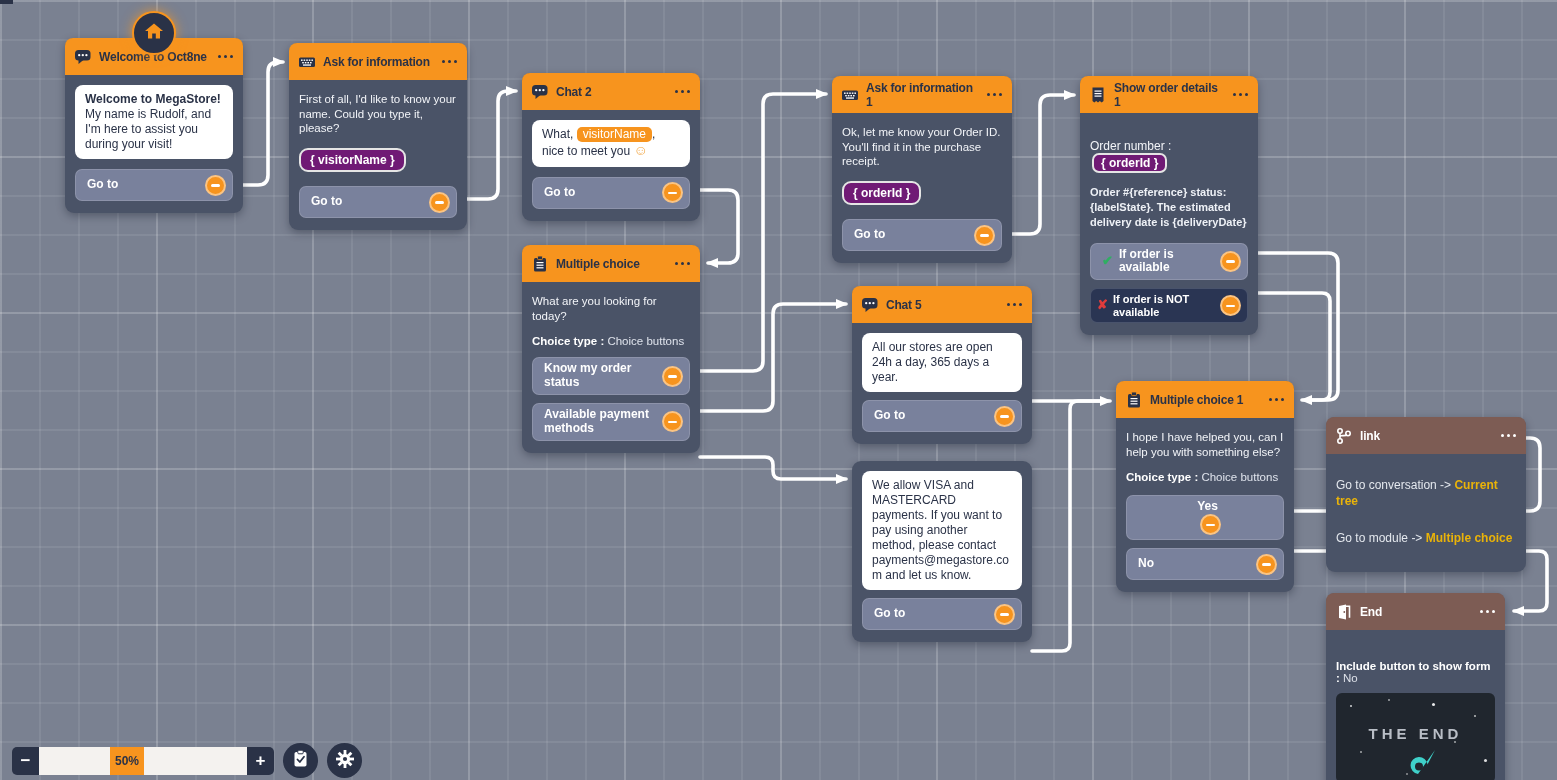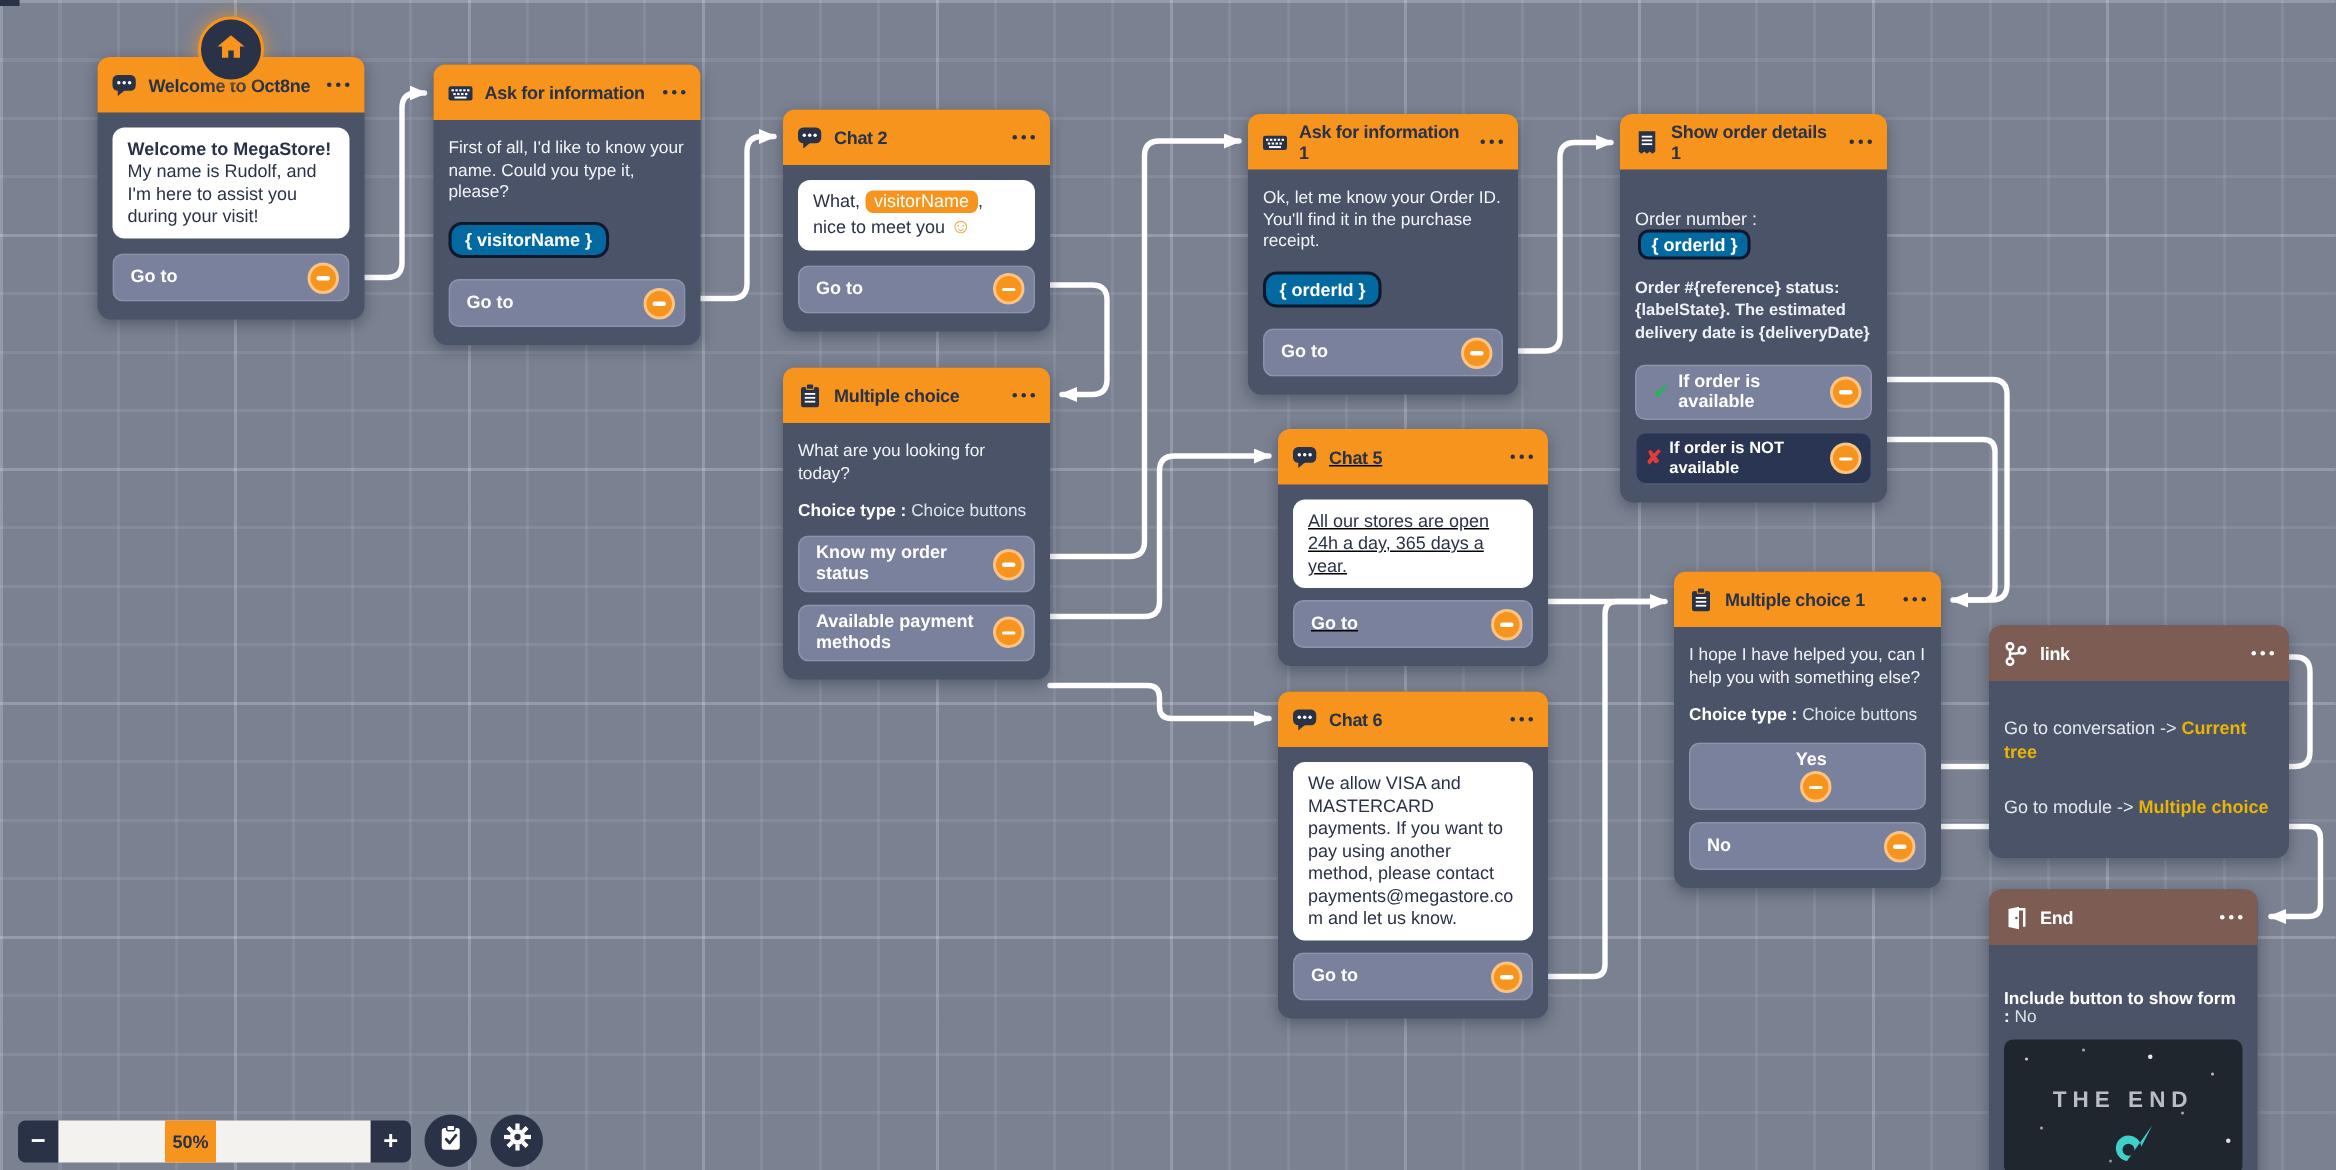--- a/index.html
+++ b/index.html
@@ -52,21 +52,21 @@
   .row-btn .lab { flex:1 1 auto; }
   .minus {
     flex:none; width:21px; height:21px; border-radius:50%; background:#f7941e;
     border:2px solid rgba(255,255,255,.45); position:relative; margin-left:6px; cursor:pointer;
   }
   .minus::after { content:""; position:absolute; left:4px; right:4px; top:7.5px; height:2.5px; background:#fff; border-radius:2px; }
   .okmark { color:#2fae62; font-weight:bold; font-size:13px; margin-right:6px; flex:none; }
   .badmark { color:#e03c3c; font-weight:bold; font-size:13px; margin-right:5px; flex:none; }
 
   .pill {
-    display:inline-block; background:#0369a1; border:2px solid #0f172a; border-radius:9px;
+    display:inline-block; background:#701a75; border:2px solid #e5e5e5; border-radius:9px;
     color:#fff; font-weight:bold; font-size:12px; padding:3px 9px; margin-top:12px;
   }
   .pill.inline { margin:0 2px; padding:1px 7px; border-radius:7px; vertical-align:baseline; }
   .chip { display:inline-block; background:#f7941e; border-radius:5px; color:#fff; padding:0 6px; font-weight:500; }
   .emoji { color:#f0a23c; font-size:14px; }
 
   .statline { margin-top:16px; color:#f2f4f8; font-size:12px; }
   .statpara { margin-top:12px; color:#eef1f6; font-size:11px; font-weight:bold; line-height:1.35; }
 
   .linkline { color:#e4e8ee; font-size:12px; line-height:1.3; margin-top:10px; }
@@ -339,21 +339,21 @@
       <span class="minus"></span>
     </div>
     <div class="row-btn dark">
       <span class="badmark">✘</span>
       <span class="lab" style="font-size:11px;">If order is NOT available</span>
       <span class="minus" style="margin-left:2px;"></span>
     </div>
   </div>
 </div>
 
-<div class="node" style="left:852px; top:286px; width:180px;text-decoration:underline;">
+<div class="node" style="left:852px; top:286px; width:180px;">
   <div class="node-header">
     <span class="hicon">
       <svg width="18" height="18" viewBox="0 0 18 18">
           <rect x="1" y="2" width="15.5" height="10.5" rx="3.5" fill="#2a3247"></rect>
           <path d="M4.5 11 L4.5 16 L10 11.5 Z" fill="#2a3247"></path>
           <circle cx="5.2" cy="7.2" r="1.15" fill="#fff"></circle>
           <circle cx="8.8" cy="7.2" r="1.15" fill="#fff"></circle>
           <circle cx="12.4" cy="7.2" r="1.15" fill="#fff"></circle>
         </svg>
     </span>
@@ -369,37 +369,20 @@
       <span>All our stores are open 24h a day, 365 days a year.</span>
     </div>
     <div class="row-btn" style="margin-top:8px;">
       <span class="lab">Go to</span>
       <span class="minus"></span>
     </div>
   </div>
 </div>
 
 <div class="node" style="left:852px; top:461px; width:180px;">
-  <div class="node-header">
-    <span class="hicon">
-      <svg width="18" height="18" viewBox="0 0 18 18">
-          <rect x="1" y="2" width="15.5" height="10.5" rx="3.5" fill="#2a3247"></rect>
-          <path d="M4.5 11 L4.5 16 L10 11.5 Z" fill="#2a3247"></path>
-          <circle cx="5.2" cy="7.2" r="1.15" fill="#fff"></circle>
-          <circle cx="8.8" cy="7.2" r="1.15" fill="#fff"></circle>
-          <circle cx="12.4" cy="7.2" r="1.15" fill="#fff"></circle>
-        </svg>
-    </span>
-    <span>Chat 6</span>
-    <span class="dots">
-        <i></i>
-        <i></i>
-        <i></i>
-      </span>
-  </div>
   <div class="node-body">
     <div class="card" style="word-break:break-word;">
       <span>We allow VISA and MASTERCARD payments. If you want to pay using another method, please contact payments@megastore.com and let us know.</span>
     </div>
     <div class="row-btn" style="margin-top:8px;">
       <span class="lab">Go to</span>
       <span class="minus"></span>
     </div>
   </div>
 </div>

